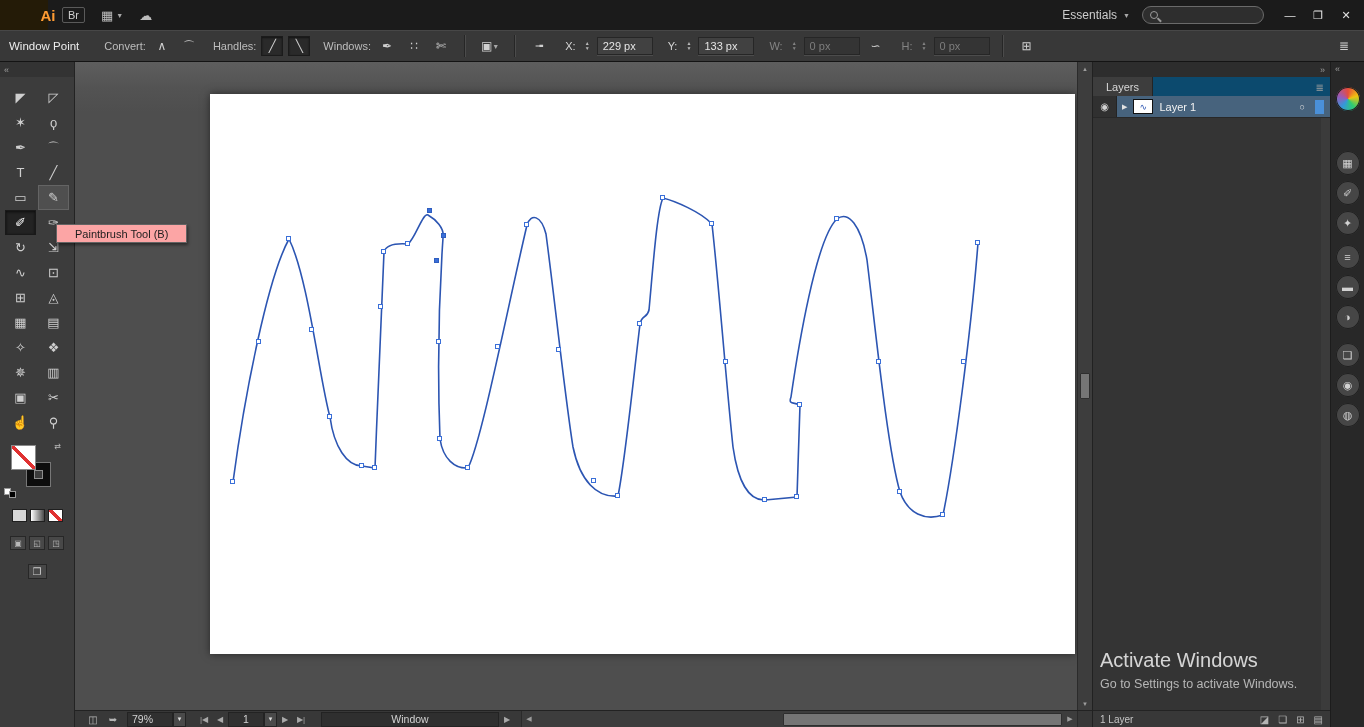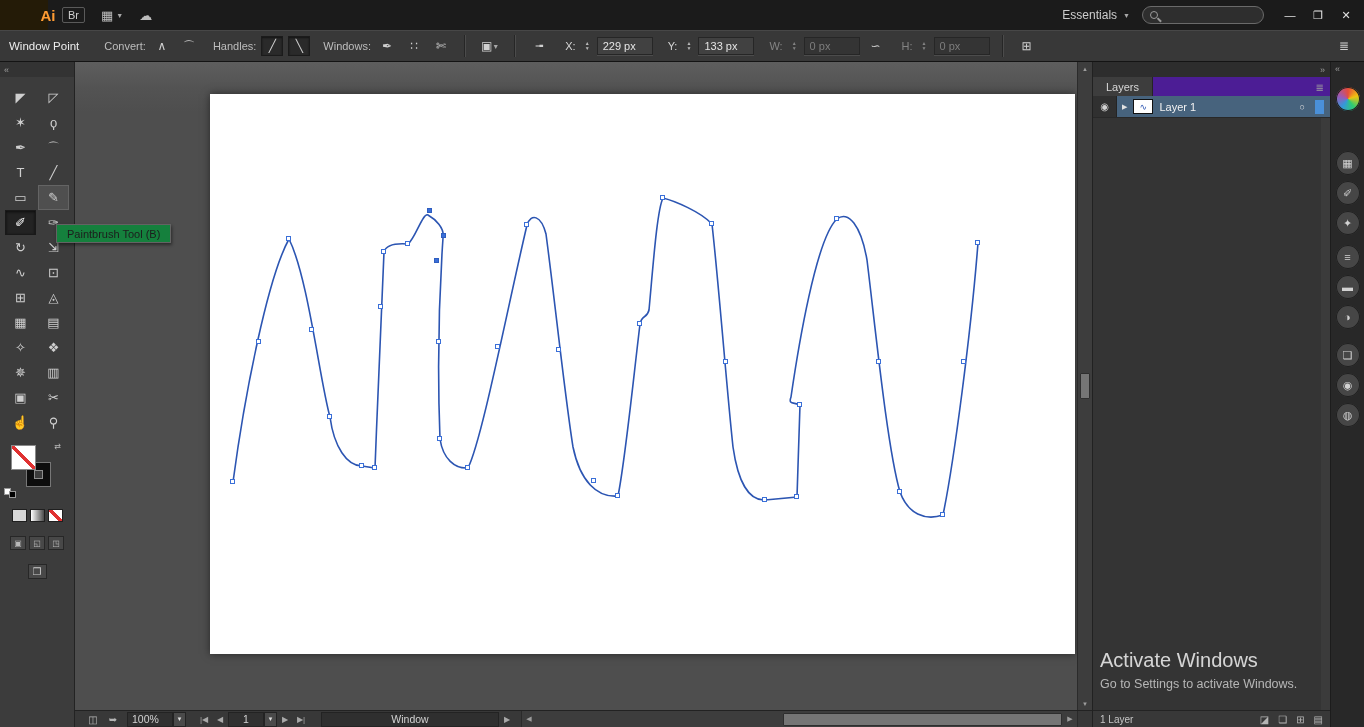--- a/index.html
+++ b/index.html
@@ -85,21 +85,21 @@
   .status-box{width:178px;height:15px;background:#2f2f2f;border:1px solid #232323;display:flex;align-items:center;justify-content:center;color:#d2d2d2;margin-left:12px;}
   .hscroll{flex:1;height:17px;display:flex;align-items:center;background:#3d3d3d;border-left:1px solid #2a2a2a;margin-left:6px;}
   .hs-arrow{width:14px;text-align:center;font-size:7px;color:#9d9d9d;}
   .hs-track{flex:1;height:100%;position:relative;}
   .hs-thumb{position:absolute;right:1px;top:2px;bottom:2px;width:53%;background:#757575;border:1px solid #2e2e2e;border-radius:1px;}
   .sb-corner{width:15px;align-self:stretch;background:#383838;border-left:1px solid #2a2a2a;}
   
   .rightpanel{width:272px;display:flex;background:#333333;}
   .layers-panel{width:238px;display:flex;flex-direction:column;border-left:1px solid #212121;}
   .lp-top{height:15px;background:#2d2d2d;display:flex;justify-content:flex-end;align-items:center;padding:0 5px;color:#9a9a9a;font-size:9px;}
-  .lp-tabs{height:19px;background:#4c1d95;display:flex;align-items:flex-end;}
+  .lp-tabs{height:19px;background:#0c4a6e;display:flex;align-items:flex-end;}
   .lp-tab{height:19px;background:#3d3d3d;padding:0 13px;display:flex;align-items:center;font-size:11px;color:#d8d8d8;border-right:1px solid #242424;}
   .lp-menu{margin-left:auto;color:#9f9f9f;font-size:10px;padding:0 6px 3px 0;}
   .layer-row{height:22px;display:flex;align-items:center;border-bottom:1px solid #282828;background:#303030;}
   .eye-cell{width:24px;height:100%;display:flex;align-items:center;justify-content:center;color:#d2d2d2;border-right:1px solid #242424;font-size:10px;}
   .layer-sel{flex:1;height:100%;background:#47637d;display:flex;align-items:center;gap:6px;padding:0 5px;}
   .layer-expand{color:#e2e2e2;font-size:7px;}
   .layer-thumb{width:20px;height:15px;background:#ffffff;border:1px solid #111111;display:flex;align-items:center;justify-content:center;color:#2c55b2;font-size:9px;overflow:hidden;}
   .layer-name{font-size:11px;color:#f2f2f2;}
   .layer-target{margin-left:auto;color:#dcdcdc;font-size:9px;}
   .layer-chip{width:9px;height:14px;background:#4a90d9;margin:0 1px 0 4px;}
@@ -108,21 +108,21 @@
   .lp-bottom .icons{margin-left:auto;display:flex;gap:9px;color:#b5b5b5;font-size:10px;}
   .dock{width:34px;background:#282828;border-left:1px solid #1c1c1c;display:flex;flex-direction:column;align-items:center;}
   .dock-head{height:15px;color:#9a9a9a;font-size:9px;align-self:flex-start;padding:2px 0 0 4px;}
   .dock-icons{display:flex;flex-direction:column;align-items:center;margin-top:10px;}
   .dock-icon{width:24px;height:24px;border-radius:50%;background:#464646;color:#d2d2d2;display:flex;align-items:center;justify-content:center;font-size:11px;margin-bottom:6px;box-shadow:inset 0 0 0 1px #202020;}
   .dock-icon.colorful{background:conic-gradient(#e74c3c,#f1c40f,#2ecc71,#3498db,#9b59b6,#e74c3c);color:transparent;}
   .dock-icons .dock-icon:nth-child(1){margin-bottom:40px;}
   .dock-icons .dock-icon:nth-child(4){margin-bottom:10px;}
   .dock-icons .dock-icon:nth-child(7){margin-bottom:14px;}
   
-  .tooltip{position:absolute;left:56px;top:224px;height:19px;background:#15803d;border:1px solid #636363;color:#1d1d1d;font-size:11px;display:flex;align-items:center;padding:0 10px;box-shadow:1px 2px 3px rgba(0,0,0,.45);z-index:60;}
+  .tooltip{position:absolute;left:56px;top:224px;height:19px;background:#fca5a5;border:1px solid #636363;color:#1d1d1d;font-size:11px;display:flex;align-items:center;padding:0 18px;box-shadow:1px 2px 3px rgba(0,0,0,.45);z-index:60;}
   .watermark{position:absolute;left:1072px;top:649px;z-index:50;pointer-events:none;margin-left:28px;}
   .wm1{font-size:20px;color:rgba(236,236,236,.88);}
   .wm2{font-size:12.5px;color:rgba(218,218,218,.78);margin-top:5px;}
 </style>
 </head>
 <body>
 
 <div class="menubar">
   <div class="logo">Ai</div>
   <span class="br-btn">Br</span>
@@ -299,21 +299,21 @@
         <span class="vs-arrow">▲</span>
         <span class="vs-track">
           <span class="vs-thumb"></span>
         </span>
         <span class="vs-arrow">▼</span>
       </div>
     </div>
     <div class="statusbar">
       <span class="sb-icon">◫</span>
       <span class="sb-icon">➥</span>
-      <span class="zoom-box">100%</span>
+      <span class="zoom-box">79%</span>
       <span class="sb-dd">▼</span>
       <span class="sb-nav">
         <span class="sb-navbtn">|◀</span>
         <span class="sb-navbtn">◀</span>
         <span class="ab-box">1</span>
         <span class="sb-dd">▼</span>
         <span class="sb-navbtn">▶</span>
         <span class="sb-navbtn">▶|</span>
       </span>
       <span class="status-box">Window</span>

